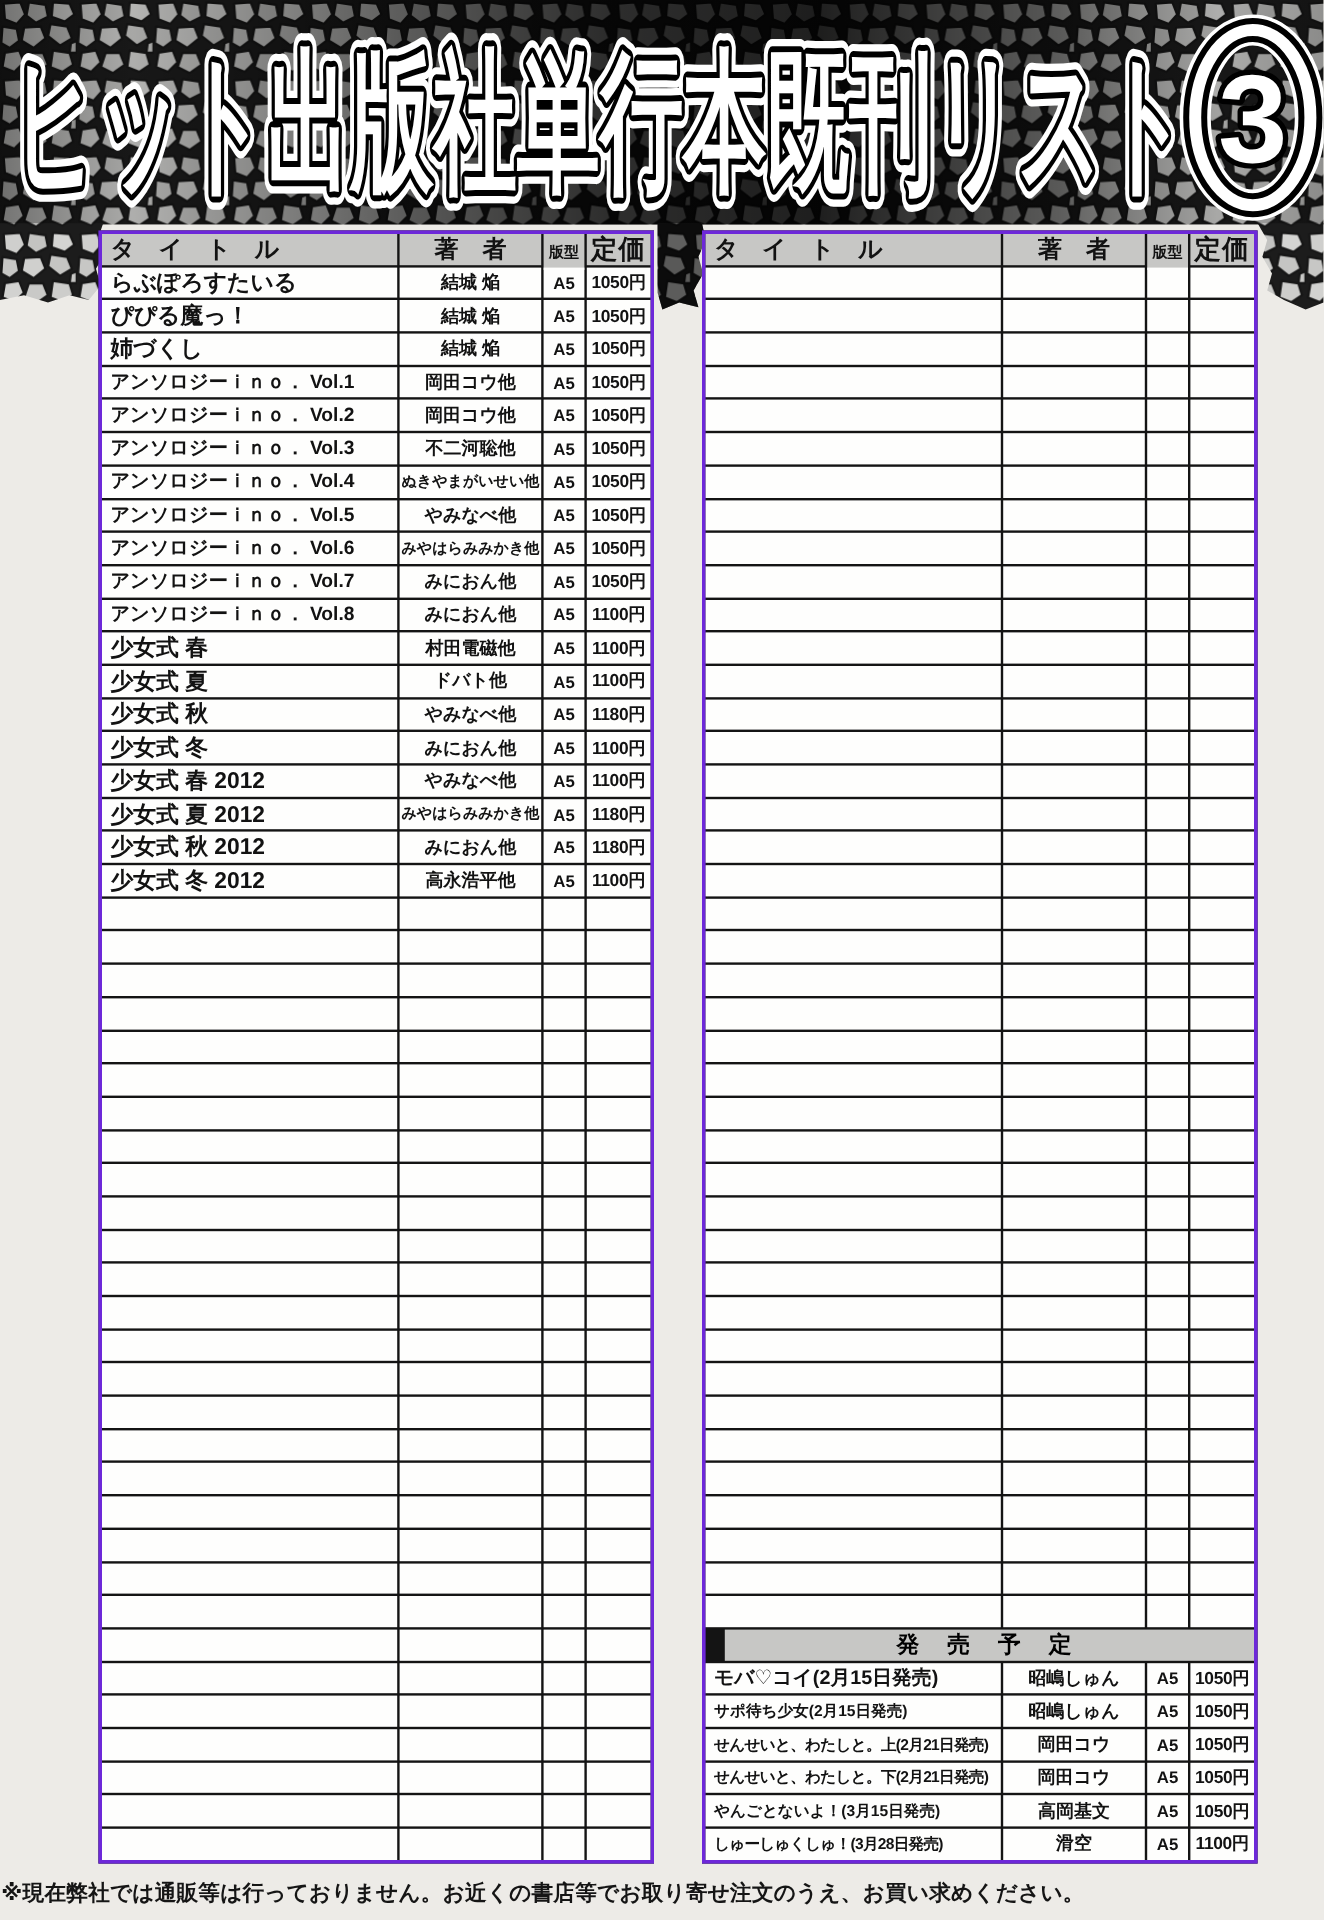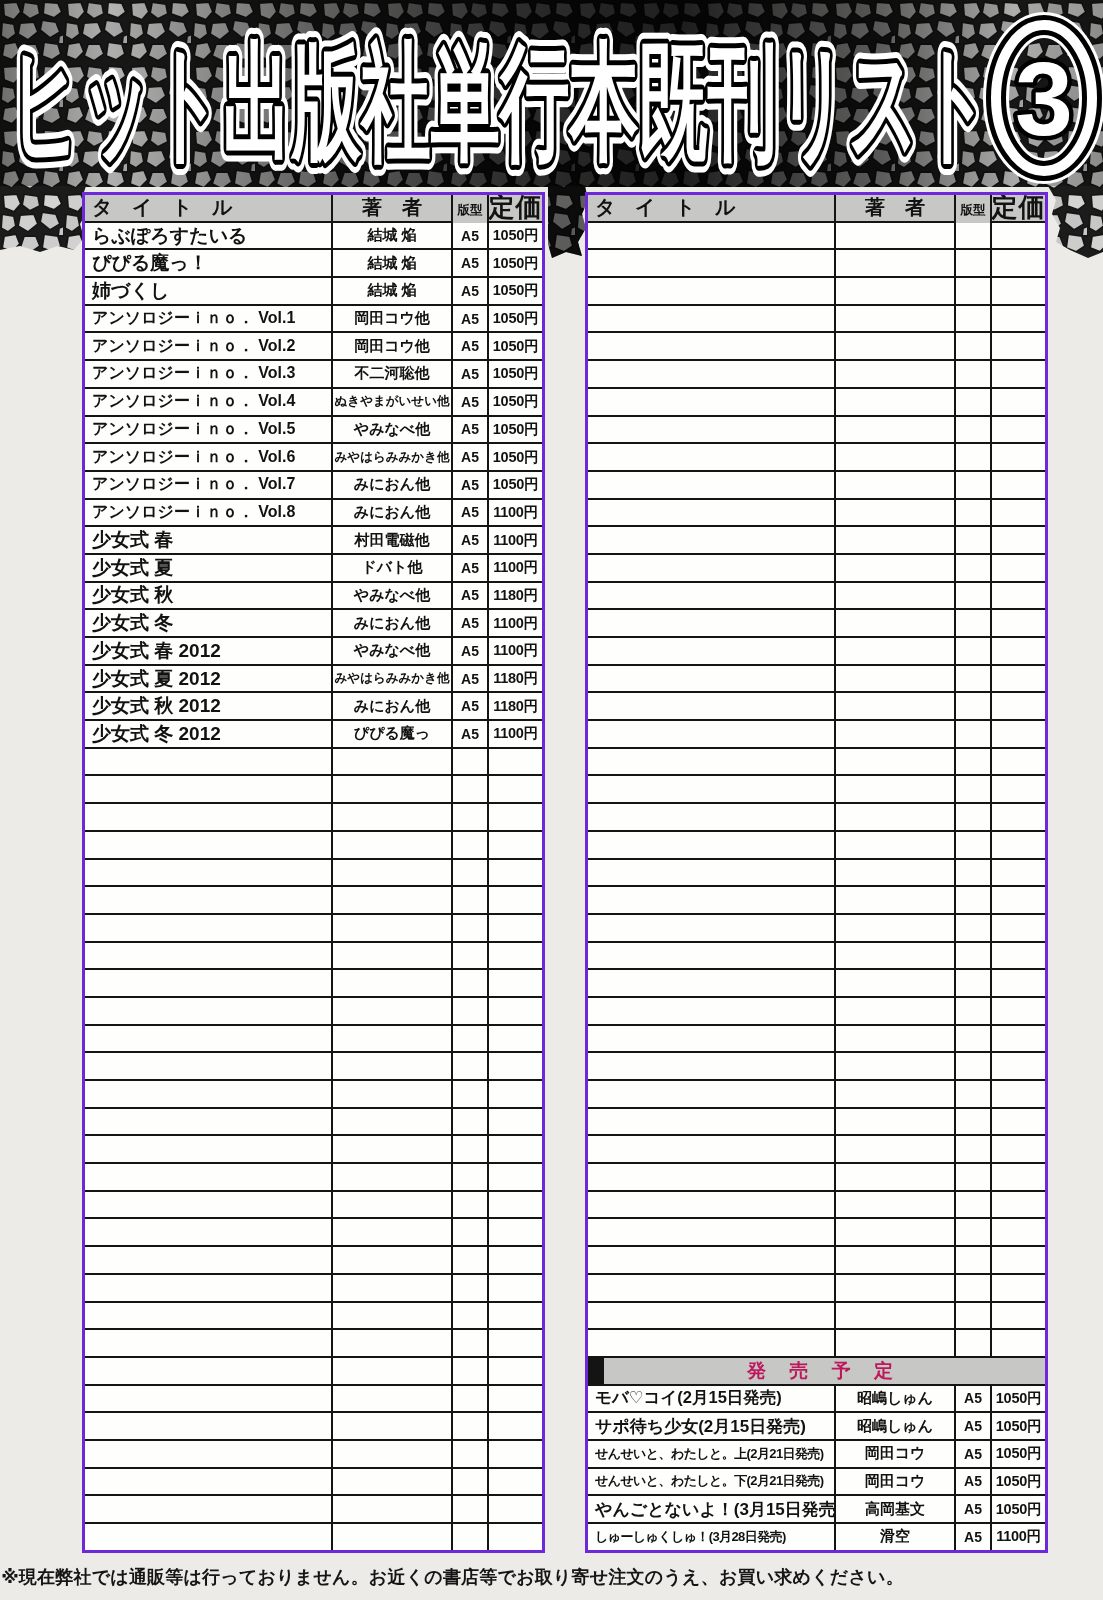--- a/index.html
+++ b/index.html
@@ -22,34 +22,34 @@
   #ltable{left:82px;}
   #rtable{left:585px;}
   .c{
     background:#fefefd;display:flex;align-items:center;
     font-weight:700;color:#121212;overflow:hidden;white-space:nowrap;
   }
   .hd{background:#c7c7c5;}
   .c.tt{justify-content:flex-start;padding:0 3px 0 7px;font-size:19px;}
   .c.tt.m{font-size:16px;}
   .c.tt.sc{font-size:16.5px;}
-  .c.tt.sc.m{font-size:17px;}
+  .c.tt.sc.m{font-size:13px;}
   .c.tt.sc.s{font-size:13px;letter-spacing:-0.6px;}
   .c.au{justify-content:center;font-size:15px;padding:0 1px;}
   .c.au.s{font-size:12.5px;}
   .c.fm{justify-content:center;font-size:14px;}
   .c.pr{justify-content:center;font-size:14.5px;letter-spacing:-0.3px;}
   .hd.tt{font-size:20px;letter-spacing:7px;}
   .hd.au{justify-content:center;font-size:20px;}
   .hd.fm{font-size:12.5px;padding:15px;}
-  .hd.pr{font-size:26px;letter-spacing:1px;}
+  .hd.pr{font-size:22px;letter-spacing:1px;}
   .sched-hd{
     grid-column:1 / -1;background:#c7c7c5;
     display:flex;align-items:center;justify-content:center;
-    font-size:19px;font-weight:700;color:#be185d;letter-spacing:9px;margin-left:16px;
+    font-size:19px;font-weight:700;color:#000000;letter-spacing:9px;margin-left:16px;
   }
   .footer-note{
     position:absolute;left:0;top:1560px;width:905px;height:36px;
     line-height:34px;text-align:center;
     font-size:18px;font-weight:700;color:#151515;letter-spacing:0.2px;
   }
 </style>
 </head>
 <body>
 
@@ -179,21 +179,21 @@
       <div class="c pr">1100円</div>
       <div class="c tt">少女式 夏 2012</div>
       <div class="c au s">みやはらみみかき他</div>
       <div class="c fm">A5</div>
       <div class="c pr">1180円</div>
       <div class="c tt">少女式 秋 2012</div>
       <div class="c au">みにおん他</div>
       <div class="c fm">A5</div>
       <div class="c pr">1180円</div>
       <div class="c tt">少女式 冬 2012</div>
-      <div class="c au">ぴぴる魔っ</div>
+      <div class="c au">高永浩平他</div>
       <div class="c fm">A5</div>
       <div class="c pr">1100円</div>
       <div class="c tt"></div>
       <div class="c au"></div>
       <div class="c fm"></div>
       <div class="c pr"></div>
       <div class="c tt"></div>
       <div class="c au"></div>
       <div class="c fm"></div>
       <div class="c pr"></div>

